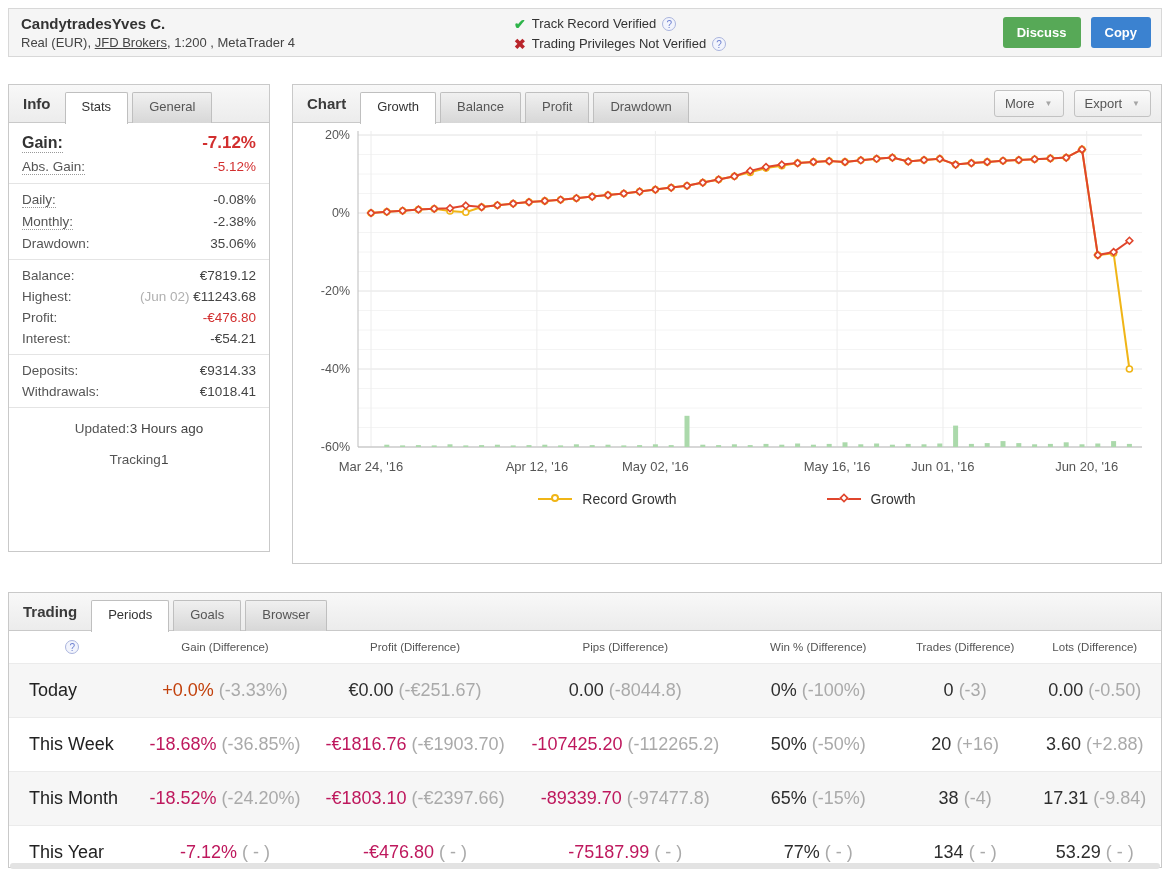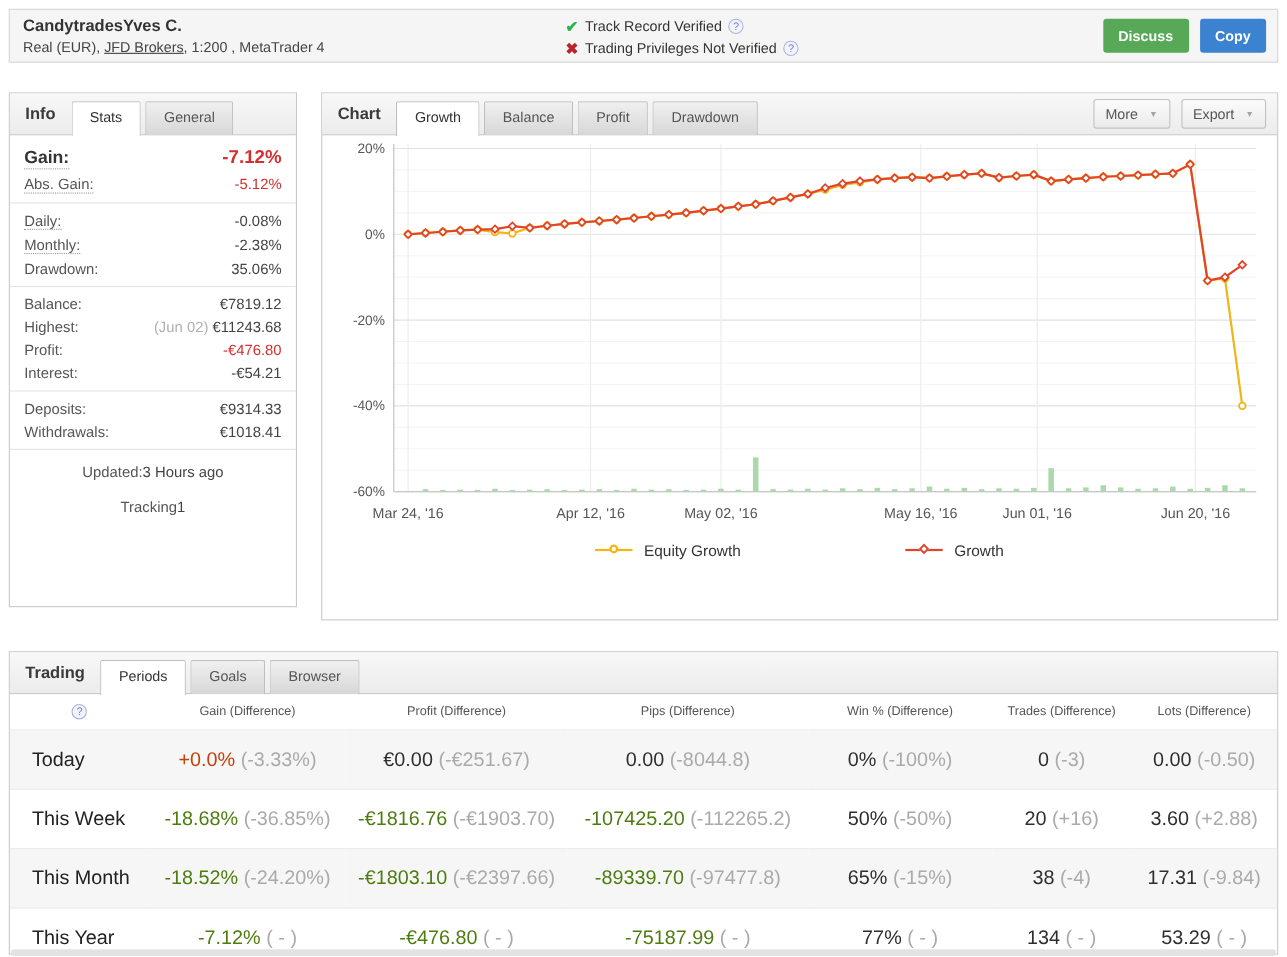--- a/index.html
+++ b/index.html
@@ -65,21 +65,21 @@
   .lg-mark { position:absolute; left:13px; top:-4px; width:8px; height:8px; background:#fff; border-width:2px; border-style:solid; }
   .lg-mark.circle { border-radius:50%; }
   .lg-mark.diamond { transform:rotate(45deg) scale(0.85); }
 
   
   table.ttable { width:100%; border-collapse:collapse; table-layout:fixed; }
   .ttable th { font-size:11.5px; font-weight:normal; color:#555; padding:9px 4px; text-align:center; background:#fff; }
   .ttable td { font-size:18px; color:#2e2e2e; text-align:center; padding:16px 4px; border-top:1px solid #ebebeb; }
   .ttable td.rowlabel { text-align:left; padding-left:20px; color:#222; }
   .ttable tr.alt td { background:#f6f6f6; }
-  .main-neg { color:#4d7c0f; }
+  .main-neg { color:#be185d; }
   .main-pos { color:#c2410c; }
   .diff { color:#aaa; }
 
   .bottom-strip { position:absolute; left:10px; right:10px; bottom:1px; height:6px; background:#e3e3e3; border-radius:3px; }
 </style>
 </head>
 <body>
 
 <div class="top-bar">
   <div class="tb-left">
@@ -383,21 +383,21 @@
         <path d="M 788.0 21.0 L 791.4 24.4 L 788.0 27.8 L 784.6 24.4 Z" fill="#fff" stroke="#e0452c" stroke-width="1.6"></path>
         <path d="M 803.8 126.7 L 807.2 130.1 L 803.8 133.5 L 800.4 130.1 Z" fill="#fff" stroke="#e0452c" stroke-width="1.6"></path>
         <path d="M 819.6 123.6 L 823.0 127.0 L 819.6 130.4 L 816.2 127.0 Z" fill="#fff" stroke="#e0452c" stroke-width="1.6"></path>
         <path d="M 835.4 112.3 L 838.8 115.7 L 835.4 119.1 L 832.0 115.7 Z" fill="#fff" stroke="#e0452c" stroke-width="1.6"></path>
       </svg>
     <div class="chart-legend" id="chart-legend">
         <div class="legend-item">
           <span class="lg-line" style="background: rgb(240, 181, 23);">
             <span class="lg-mark circle" style="border-color: rgb(240, 181, 23);"></span>
           </span>
-          <span>Equity Growth</span>
+          <span>Record Growth</span>
         </div>
         <div class="legend-item">
           <span class="lg-line" style="background: rgb(224, 69, 44);">
             <span class="lg-mark diamond" style="border-color: rgb(224, 69, 44);"></span>
           </span>
           <span>Growth</span>
         </div>
       </div>
   </div>
 </div>

